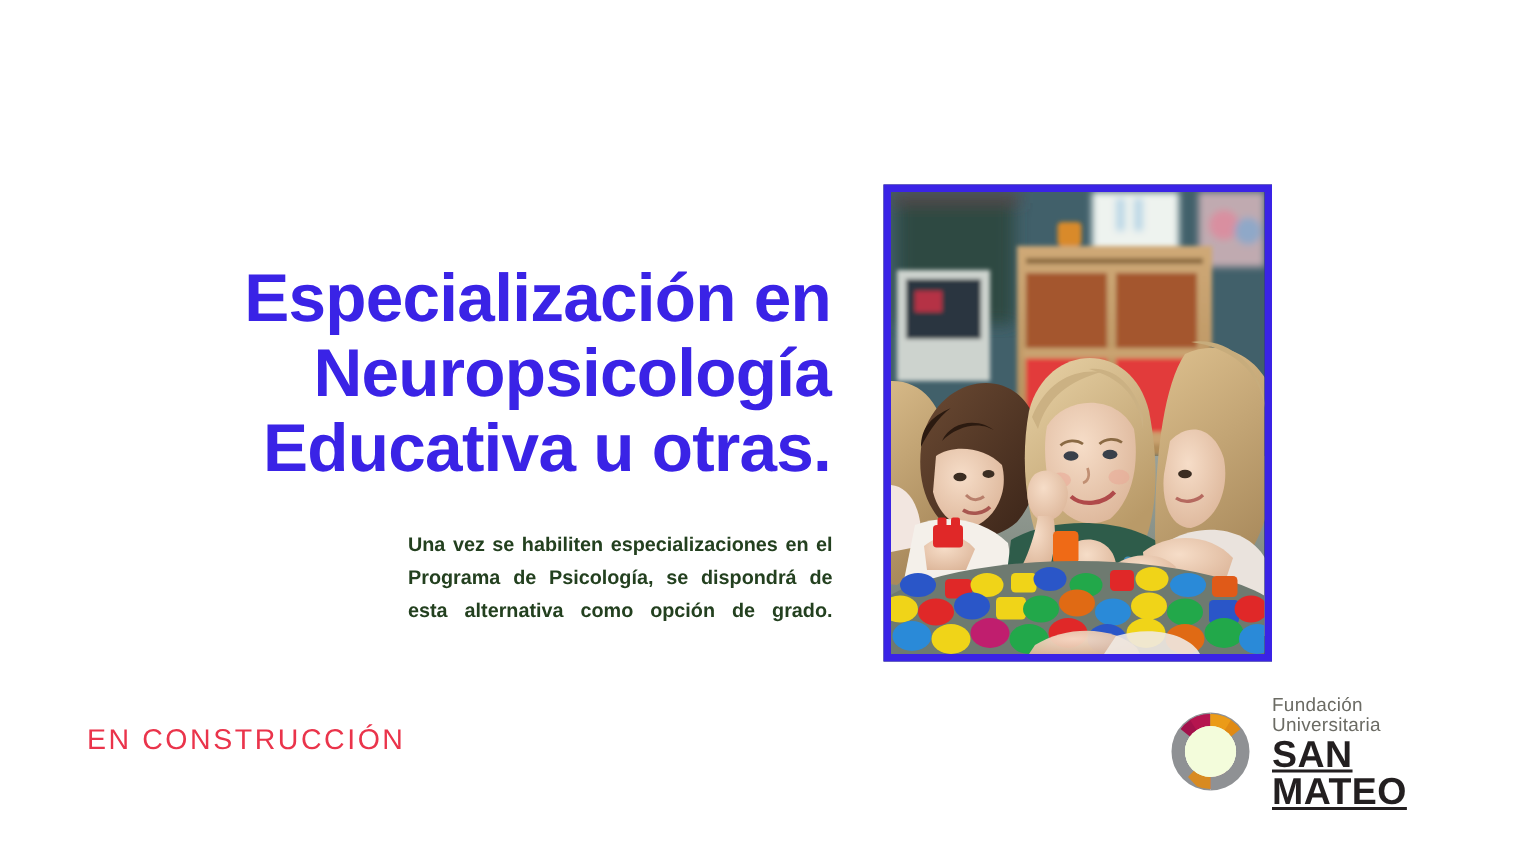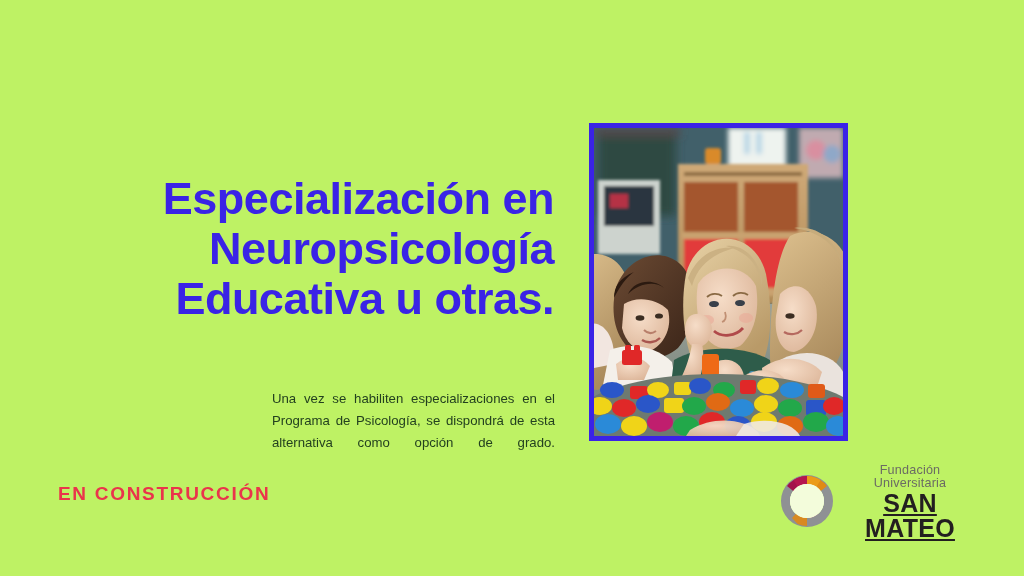--- a/index.html
+++ b/index.html
@@ -10,21 +10,21 @@
     width: 1024px;
     height: 576px;
     overflow: hidden;
     font-family: "Liberation Sans", sans-serif;
     background: #f3fcdb;
   }
   .slide {
     position: relative;
     width: 1024px;
     height: 576px;
-    background: #bef264;
+    background: #ffffff;
   }
 
   
   .headline {
     position: absolute;
     left: 150px;
     top: 174px;
     width: 404px;
     text-align: right;
     color: #3a23e6;
@@ -39,34 +39,33 @@
   
   .body-copy {
     position: absolute;
     left: 272px;
     top: 352px;
     width: 283px;
     text-align: justify;
     text-align-last: justify;
     color: #23401f;
     font-family: "Liberation Sans", sans-serif;
-    font-weight: normal;
+    font-weight: bold;
     font-size: 13.2px;
     line-height: 22px;
-    margin-top: 36px;
   }
 
   
   .status-note {
     position: absolute;
     left: 58px;
     top: 483px;
     color: #ea344b;
     font-family: "Liberation Sans", sans-serif;
-    font-weight: bold;
+    font-weight: normal;
     font-size: 19px;
     letter-spacing: 1.7px;
   }
 
   
   .photo-frame {
     position: absolute;
     left: 589px;
     top: 123px;
     width: 259px;
@@ -90,21 +89,20 @@
   
   .logo {
     position: absolute;
     left: 776px;
     top: 471px;
     width: 196px;
     height: 60px;
     display: flex;
     align-items: center;
     gap: 10px;
-    text-align: center;
   }
   .logo-mark {
     width: 62px;
     height: 58px;
     flex: 0 0 auto;
   }
   .logo-mark svg { display: block; }
   .logo-text {
     display: flex;
     flex-direction: column;

